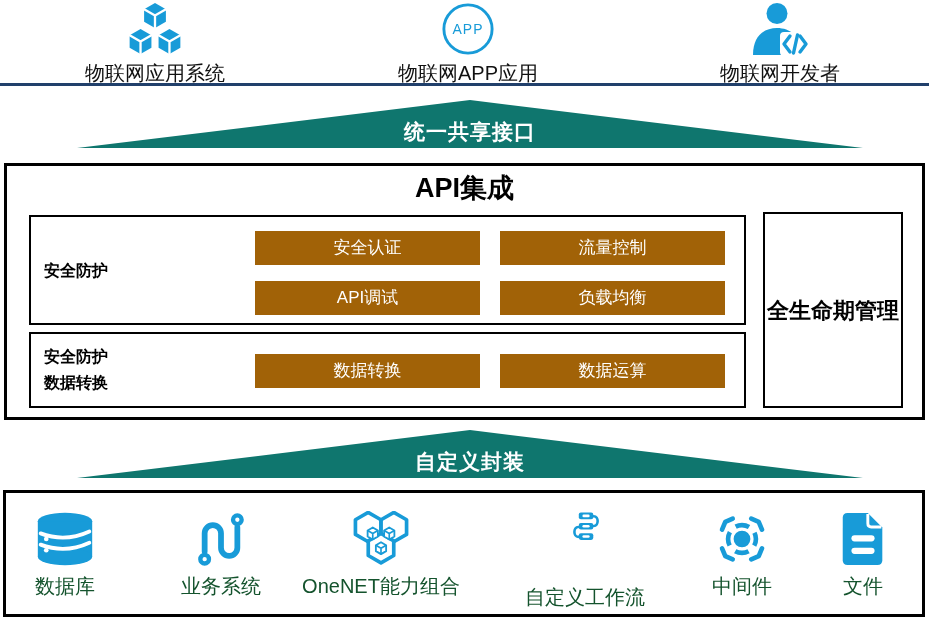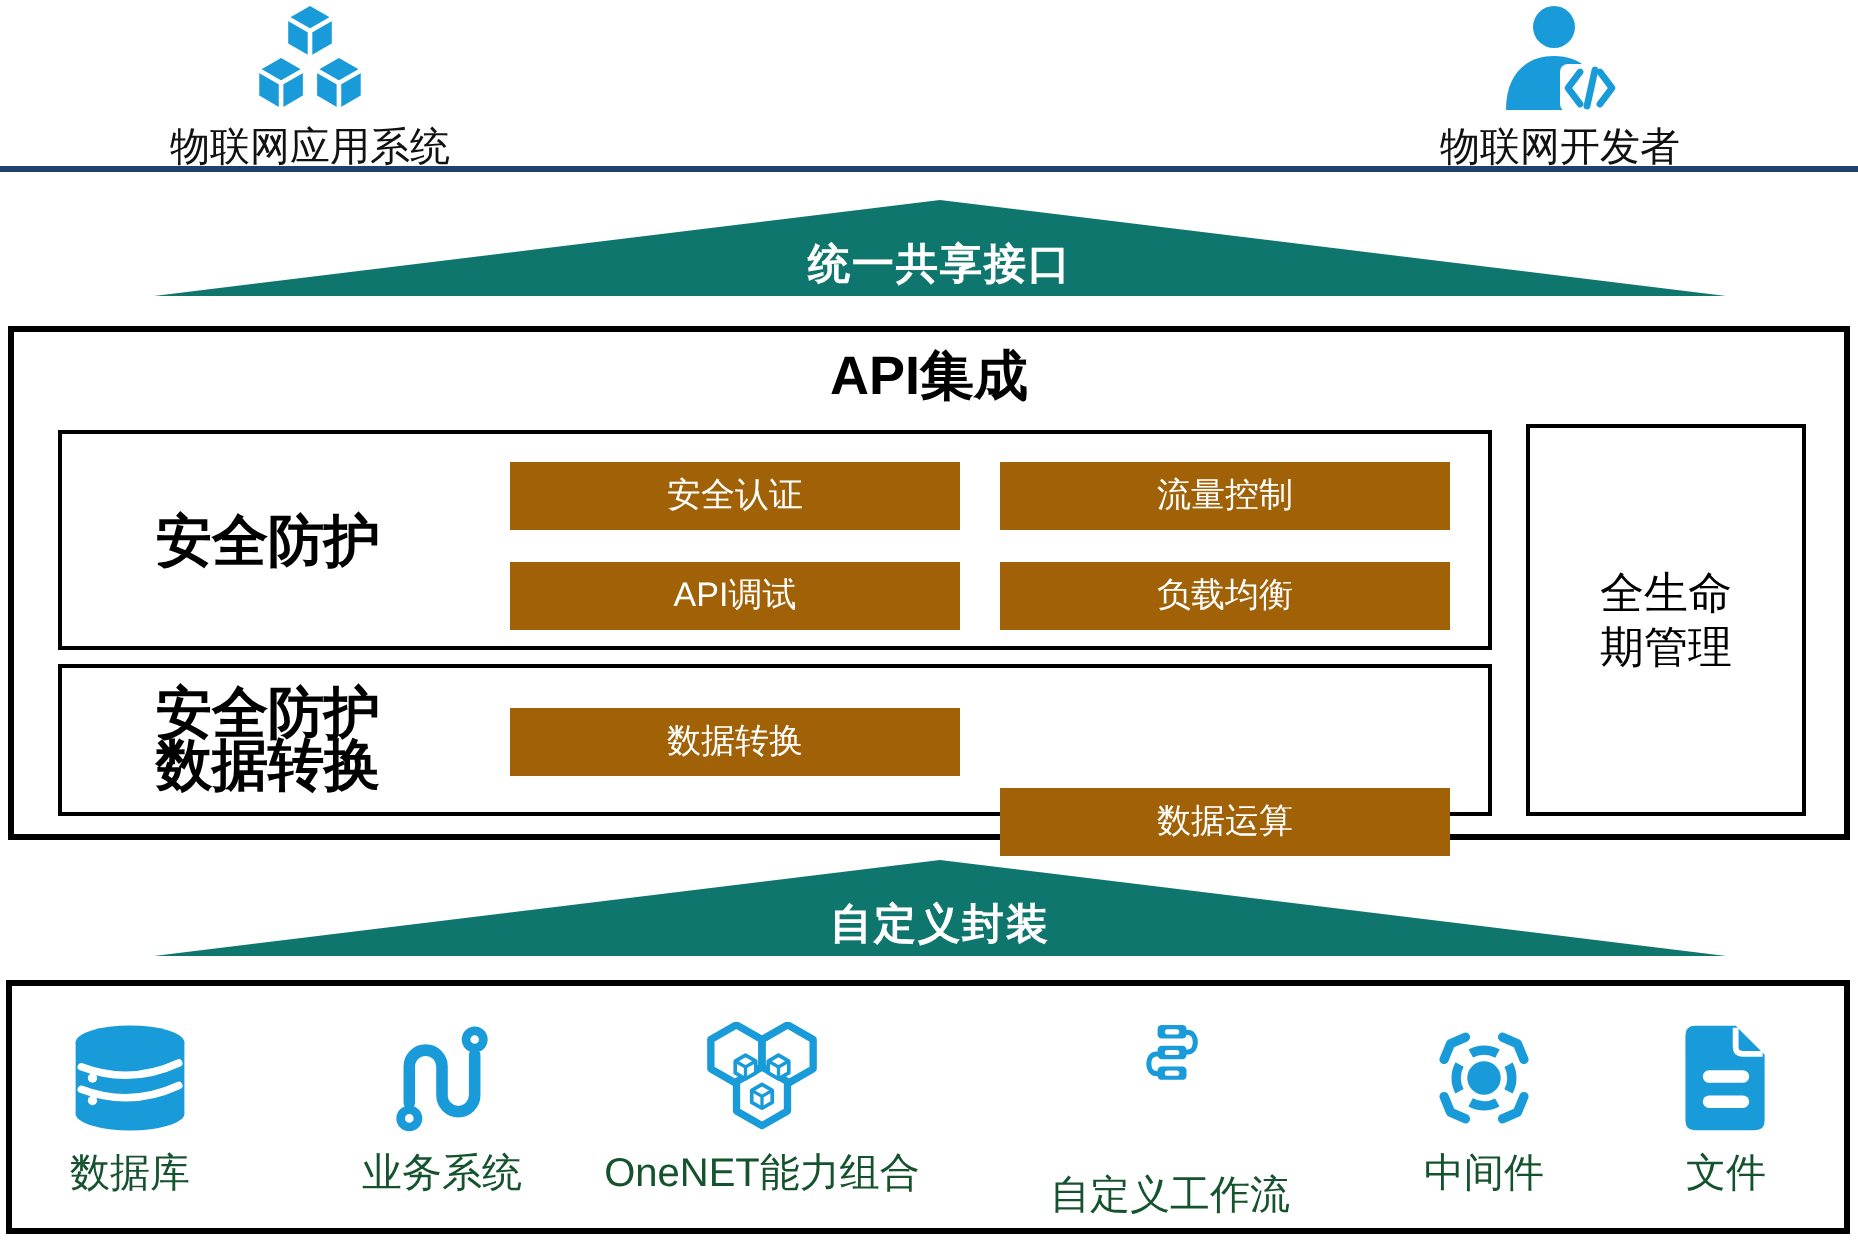--- a/index.html
+++ b/index.html
@@ -15,27 +15,27 @@
   .tri{position:absolute;left:77px;width:786px;height:48px;background:#0f766e;
     clip-path:polygon(50% 0,100% 100%,0 100%);}
   .tri-label{position:absolute;left:0;right:0;bottom:2px;text-align:center;
     color:#fff;font-size:21px;font-weight:bold;letter-spacing:1px;}
   
   .api-box{position:absolute;left:4px;top:163px;width:921px;height:257px;
     border:3px solid #000;box-sizing:border-box;background:#fff;}
   .api-title{position:absolute;left:0;top:170px;width:929px;text-align:center;
     font-size:27px;font-weight:bold;color:#000;}
   .sub-box{position:absolute;border:2px solid #000;box-sizing:border-box;background:#fff;}
-  .box-label{position:absolute;text-align:center;font-weight:bold;color:#000;
-    font-size:28px;line-height:26px;}
+  .box-label{position:absolute;text-align:left;font-weight:bold;color:#000;
+    font-size:16px;line-height:26px;}
   .blue-btn{position:absolute;width:225px;height:34px;background:#a16207;color:#fff;
     font-size:17px;text-align:center;line-height:34px;}
   .lifecycle{position:absolute;left:763px;top:212px;width:140px;height:196px;
-    border:2px solid #000;box-sizing:border-box;display:flex;flex-direction:column;
-    align-items:center;justify-content:center;font-weight:normal;font-size:22px;
+    border:2px solid #000;box-sizing:border-box;display:flex;flex-direction:row;
+    align-items:center;justify-content:center;font-weight:bold;font-size:22px;
     line-height:27px;color:#000;background:#fff;}
   
   .bottom-box{position:absolute;left:3px;top:490px;width:922px;height:127px;
     border:3px solid #000;box-sizing:border-box;background:#fff;}
   .bot-item{position:absolute;top:511px;height:100px;display:flex;flex-direction:column;
     align-items:center;justify-content:flex-start;}
   .bot-label{font-size:20px;margin-top:6px;white-space:nowrap;color:#14532d;}
 </style>
 </head>
 <body>
@@ -51,20 +51,27 @@
       </g>
       <g stroke="#fff" stroke-width="2.4" fill="none" stroke-linecap="round">
         <path d="M32 14 L20.7 7.5 M32 14 L43.3 7.5 M32 14 L32 27"></path>
         <path d="M17 41 L5.7 34.5 M17 41 L28.3 34.5 M17 41 L17 54"></path>
         <path d="M47 41 L35.7 34.5 M47 41 L58.3 34.5 M47 41 L47 54"></path>
       </g>
     </svg>
     <div class="top-label">物联网应用系统</div>
   </div>
 
+  <div class="top-item" style="left:368px;width:200px;">
+    <svg width="54" height="54" viewBox="0 0 56 56">
+      <circle cx="28" cy="28" r="25" fill="#fff" stroke="#189BD8" stroke-width="3"></circle>
+      <text x="28" y="33.5" text-anchor="middle" font-size="14.5" letter-spacing="1" fill="#189BD8">APP</text>
+    </svg>
+    <div class="top-label">物联网APP应用</div>
+  </div>
 
   <div class="top-item" style="left:680px;width:200px;">
     <svg width="58" height="54" viewBox="0 0 58 54">
       <circle cx="26" cy="11.5" r="10.5" fill="#189BD8"></circle>
       <path d="M2 53 C2 34 13 26 26 26 C39 26 50 34 50 53 Z" fill="#189BD8"></path>
       <rect x="29" y="30" width="27" height="24" rx="4" fill="#fff"></rect>
       <g stroke="#189BD8" stroke-width="3.4" fill="none" stroke-linecap="round" stroke-linejoin="round">
         <polyline points="39,34 33,42 39,50"></polyline>
         <line x1="46.5" y1="33" x2="42.5" y2="51"></line>
         <polyline points="49,34 55,42 49,50"></polyline>
@@ -89,21 +96,21 @@
   <div class="blue-btn" style="left:500px;top:231px;">流量控制</div>
   <div class="blue-btn" style="left:255px;top:281px;">API调试</div>
   <div class="blue-btn" style="left:500px;top:281px;">负载均衡</div>
 
   <div class="sub-box" style="left:29px;top:332px;width:717px;height:76px;"></div>
   <div class="box-label" style="left:44px;top:344px;width:180px;">
     <div>安全防护</div>
     <div>数据转换</div>
   </div>
   <div class="blue-btn" style="left:255px;top:354px;">数据转换</div>
-  <div class="blue-btn" style="left:500px;top:354px;margin-top:40px;">数据运算</div>
+  <div class="blue-btn" style="left:500px;top:354px;">数据运算</div>
 
   <div class="lifecycle">
     <div>全生命</div>
     <div>期管理</div>
   </div>
 
   <div class="tri" style="top:430px;text-decoration:underline;">
     <div class="tri-label">自定义封装</div>
   </div>
 

